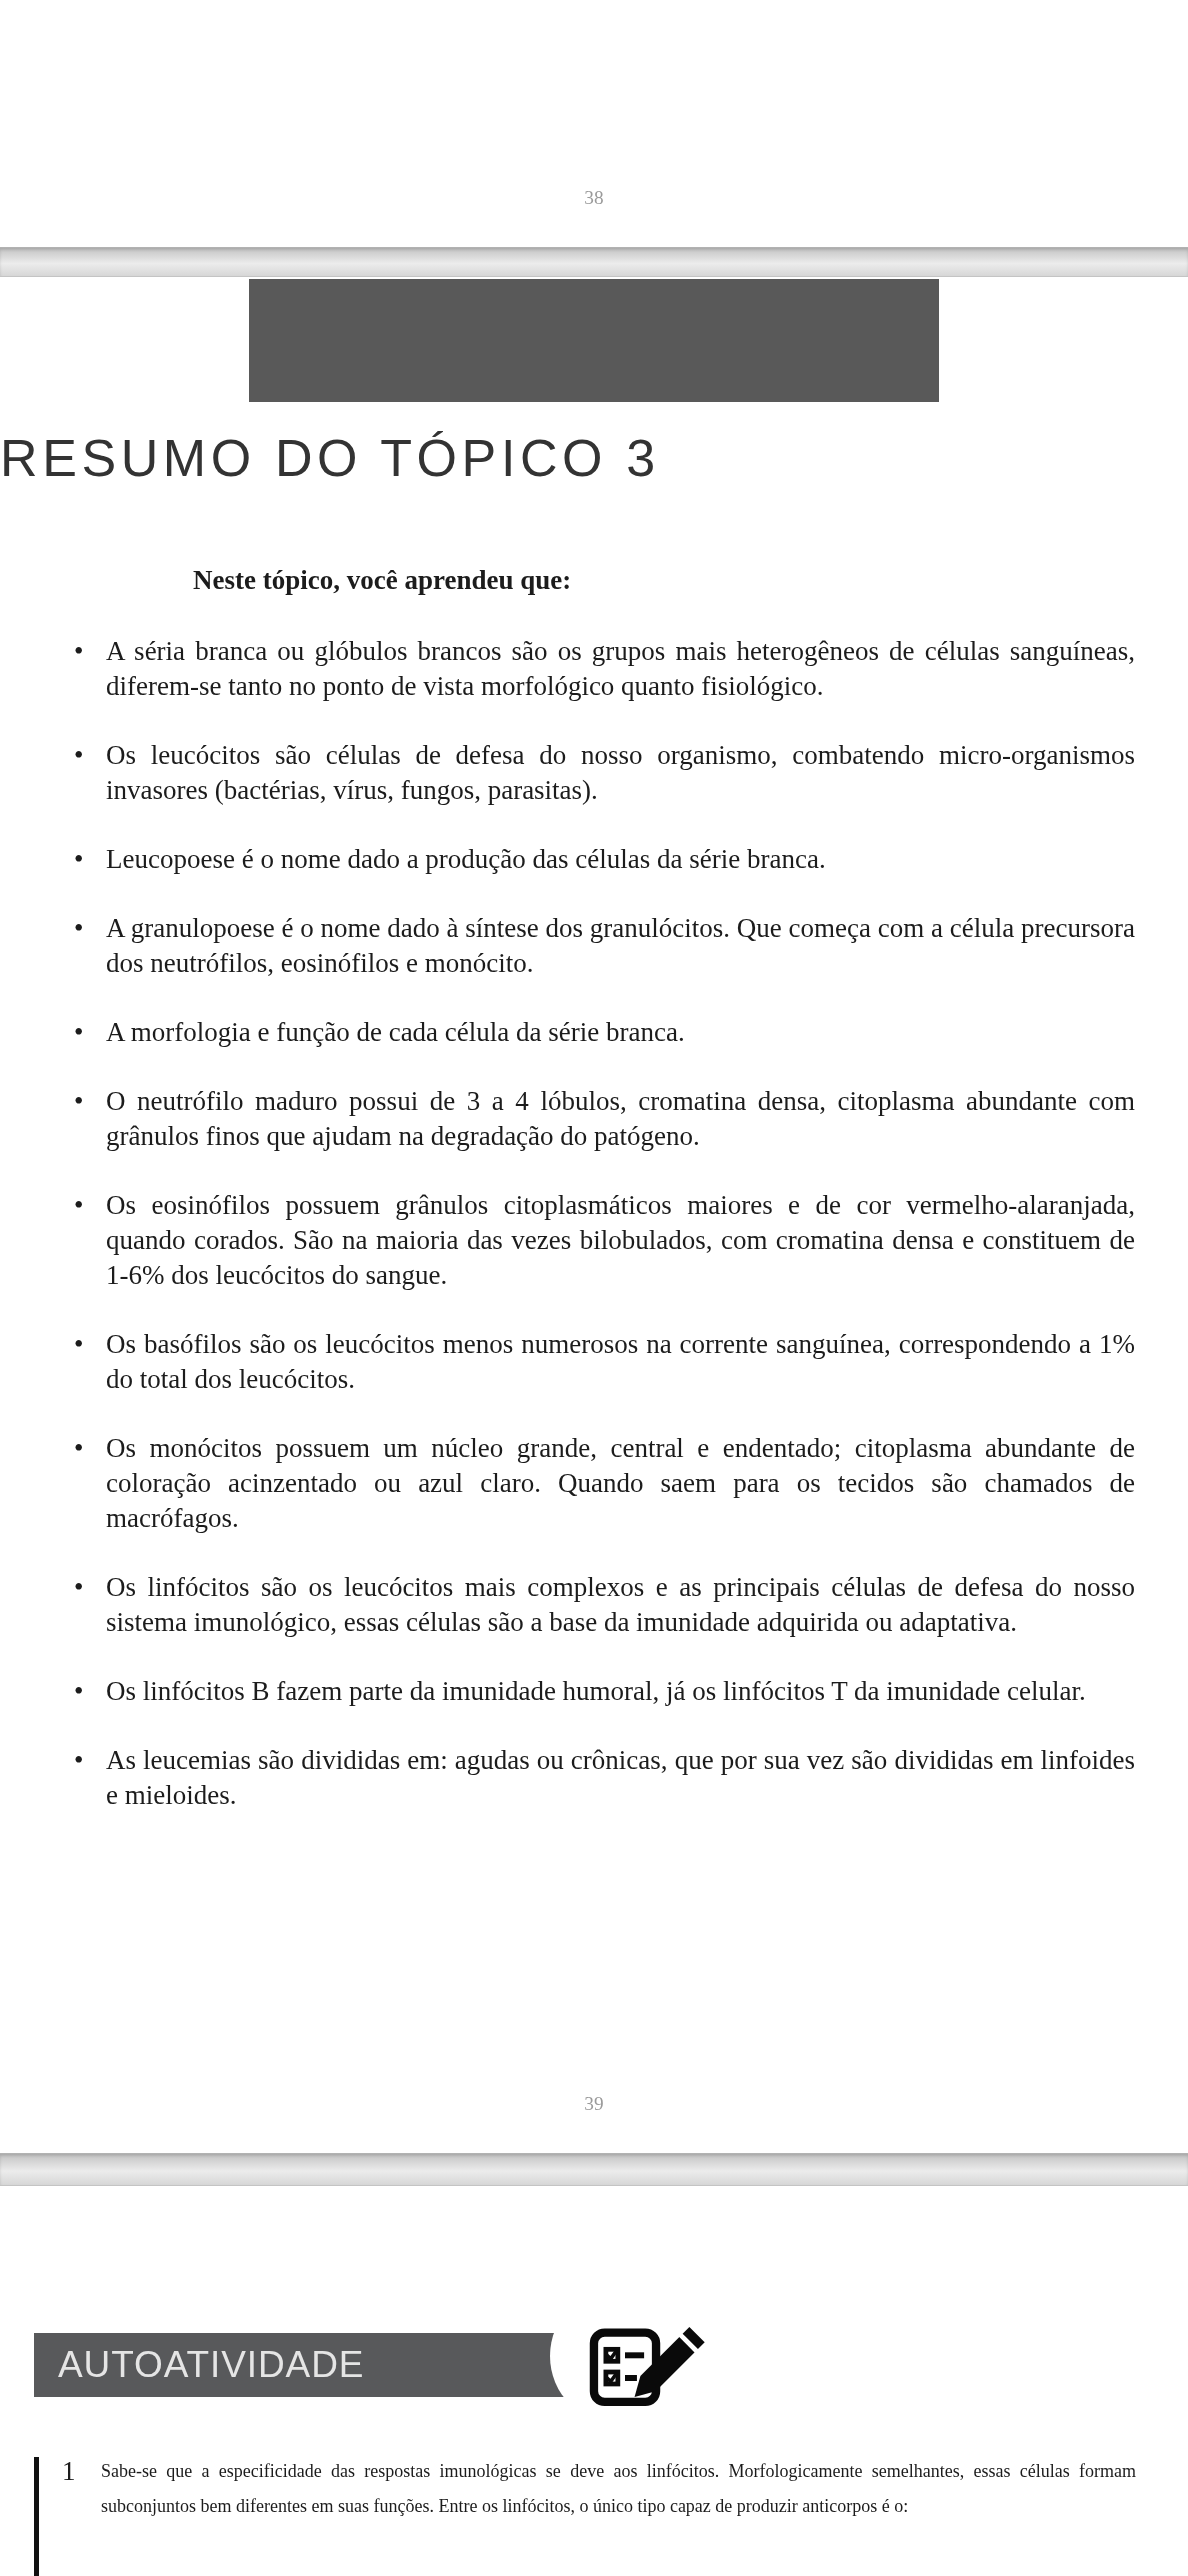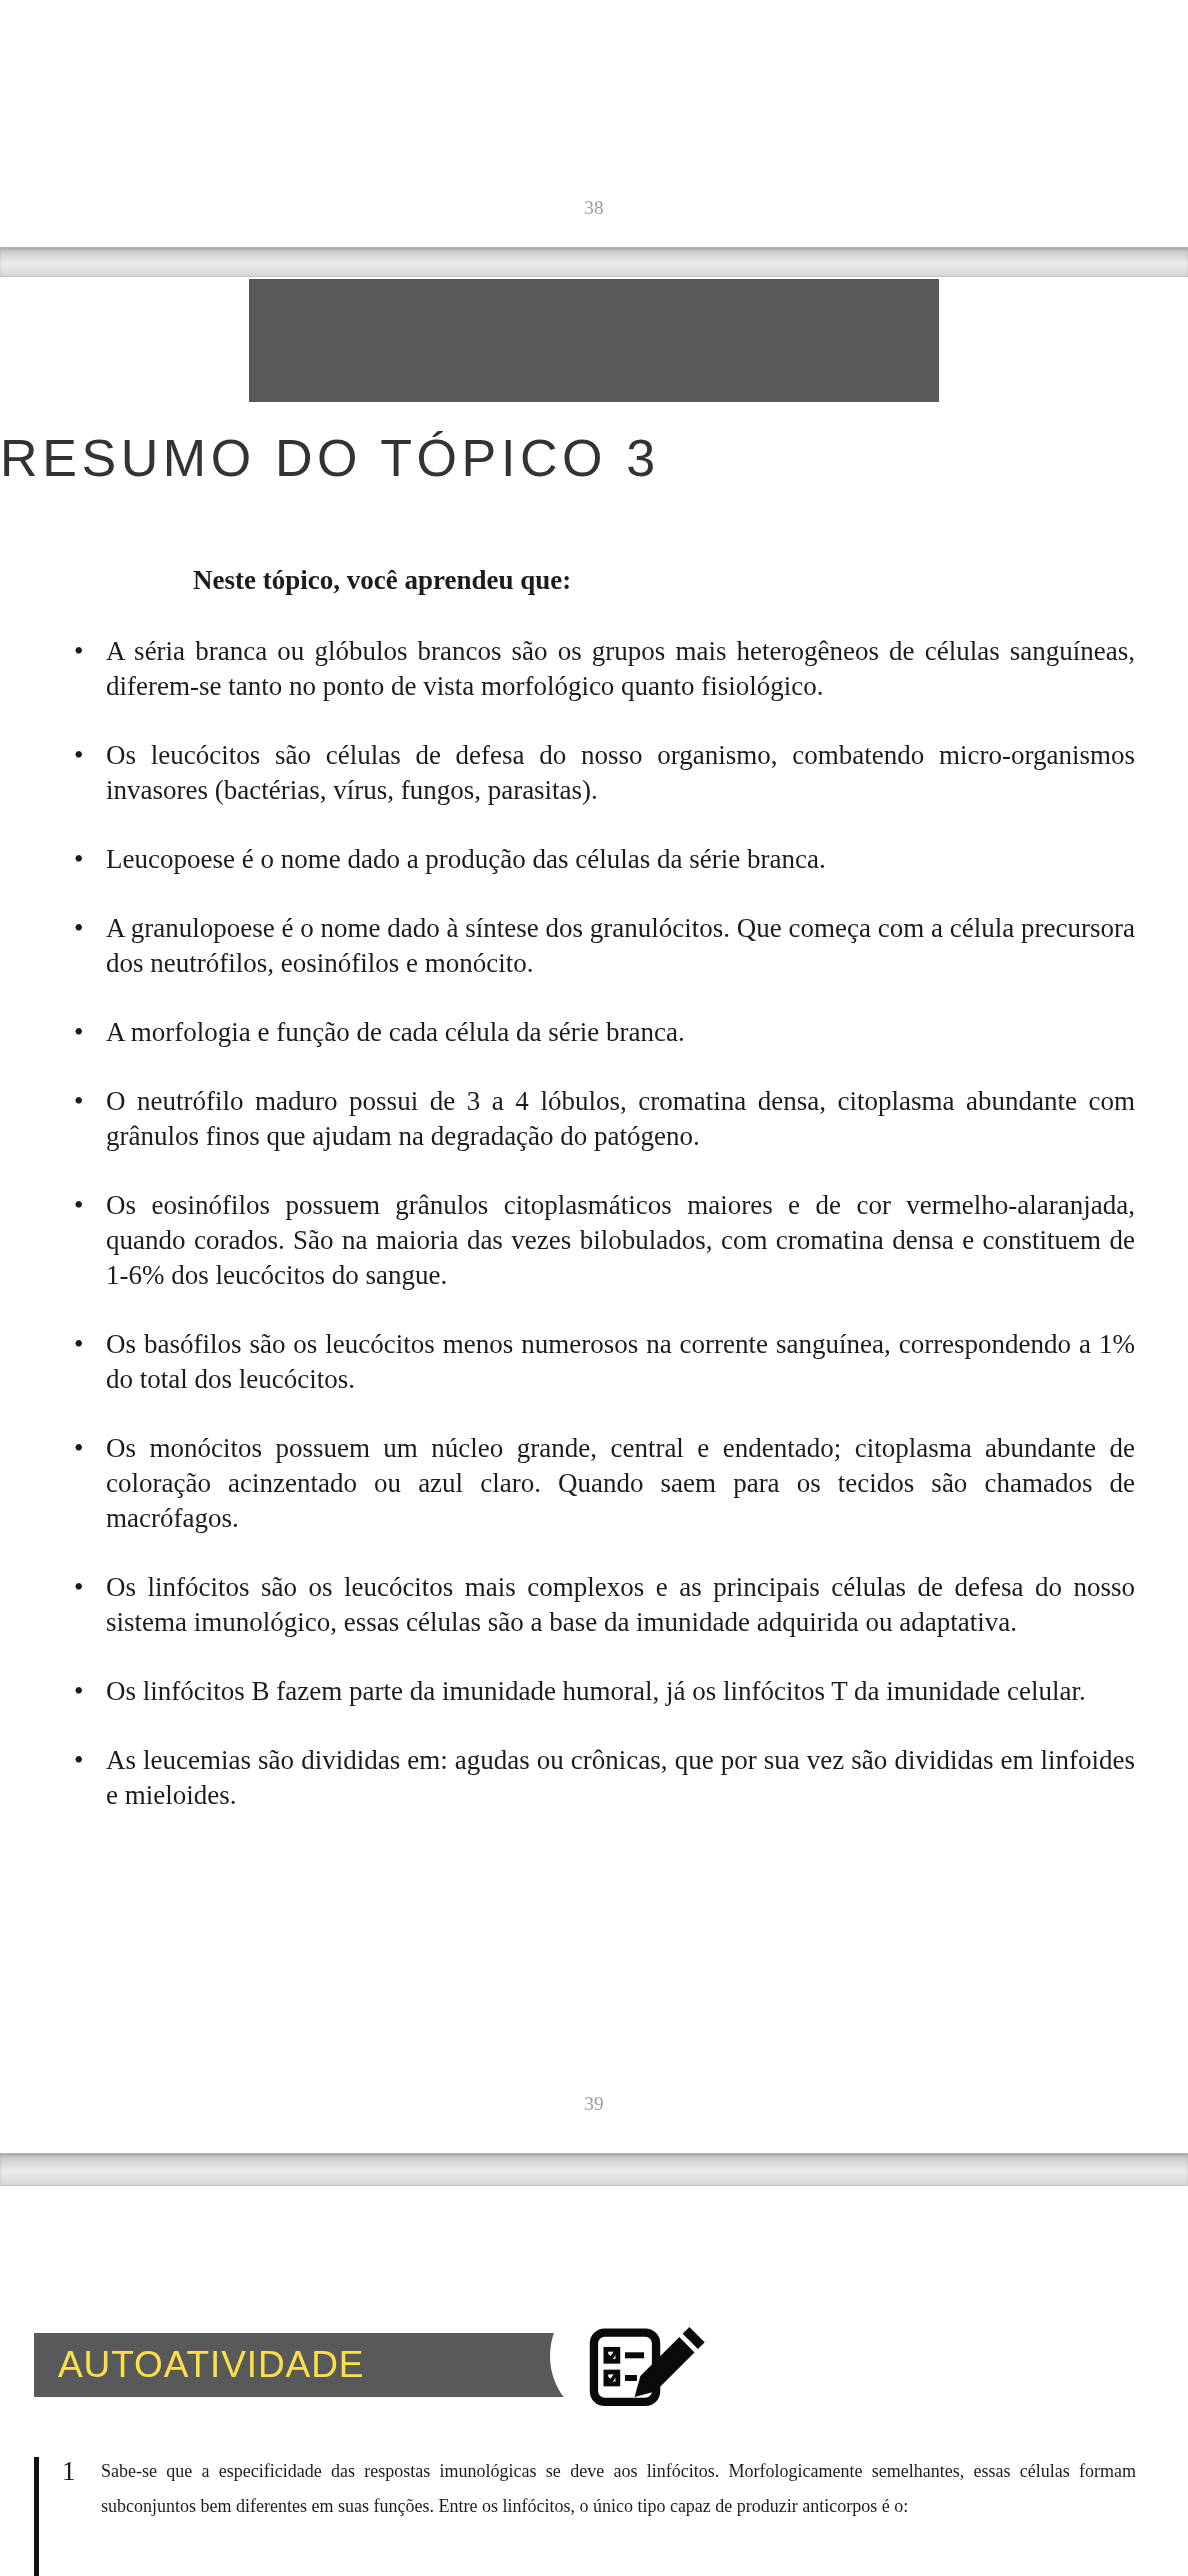--- a/index.html
+++ b/index.html
@@ -16,21 +16,21 @@
   
   .pageno {
     color:#9a9a9a;
     font-size:19.3px;
     text-align:center;
     font-family:"Liberation Serif", serif;
   }
   .pageno-top {
     height:247px;
     display:flex; align-items:flex-end; justify-content:center;
-    padding-bottom:28px;
+    padding-bottom:38px;
   }
   .pageno-39 {
     position:absolute; top:2093px; left:0; width:100%;
   }
 
   
   .page-gap {
     height:30px;
     background:linear-gradient(to bottom, #c3c3c3 0%, #ececec 55%, #d7d7d7 100%);
     border-top:0.9px solid #b2b2b2;
@@ -89,21 +89,21 @@
   .activity-banner .bar {
     position:absolute; left:0; top:0;
     width:615px; height:64px;
     background:#58595b;
     display:flex; align-items:center;
     padding-left:24px;
   }
   .activity-banner .bar span {
     font-family:"Liberation Sans", sans-serif;
     font-weight:300;
-    color:#fde047;
+    color:#e5e5e5;
     font-size:37px;
     letter-spacing:0.9px;
   }
   .icon-circle {
     position:absolute;
     left:516px; top:-46px;
     width:138px; height:138px;
     border-radius:50%;
     background:#ffffff;
   }

